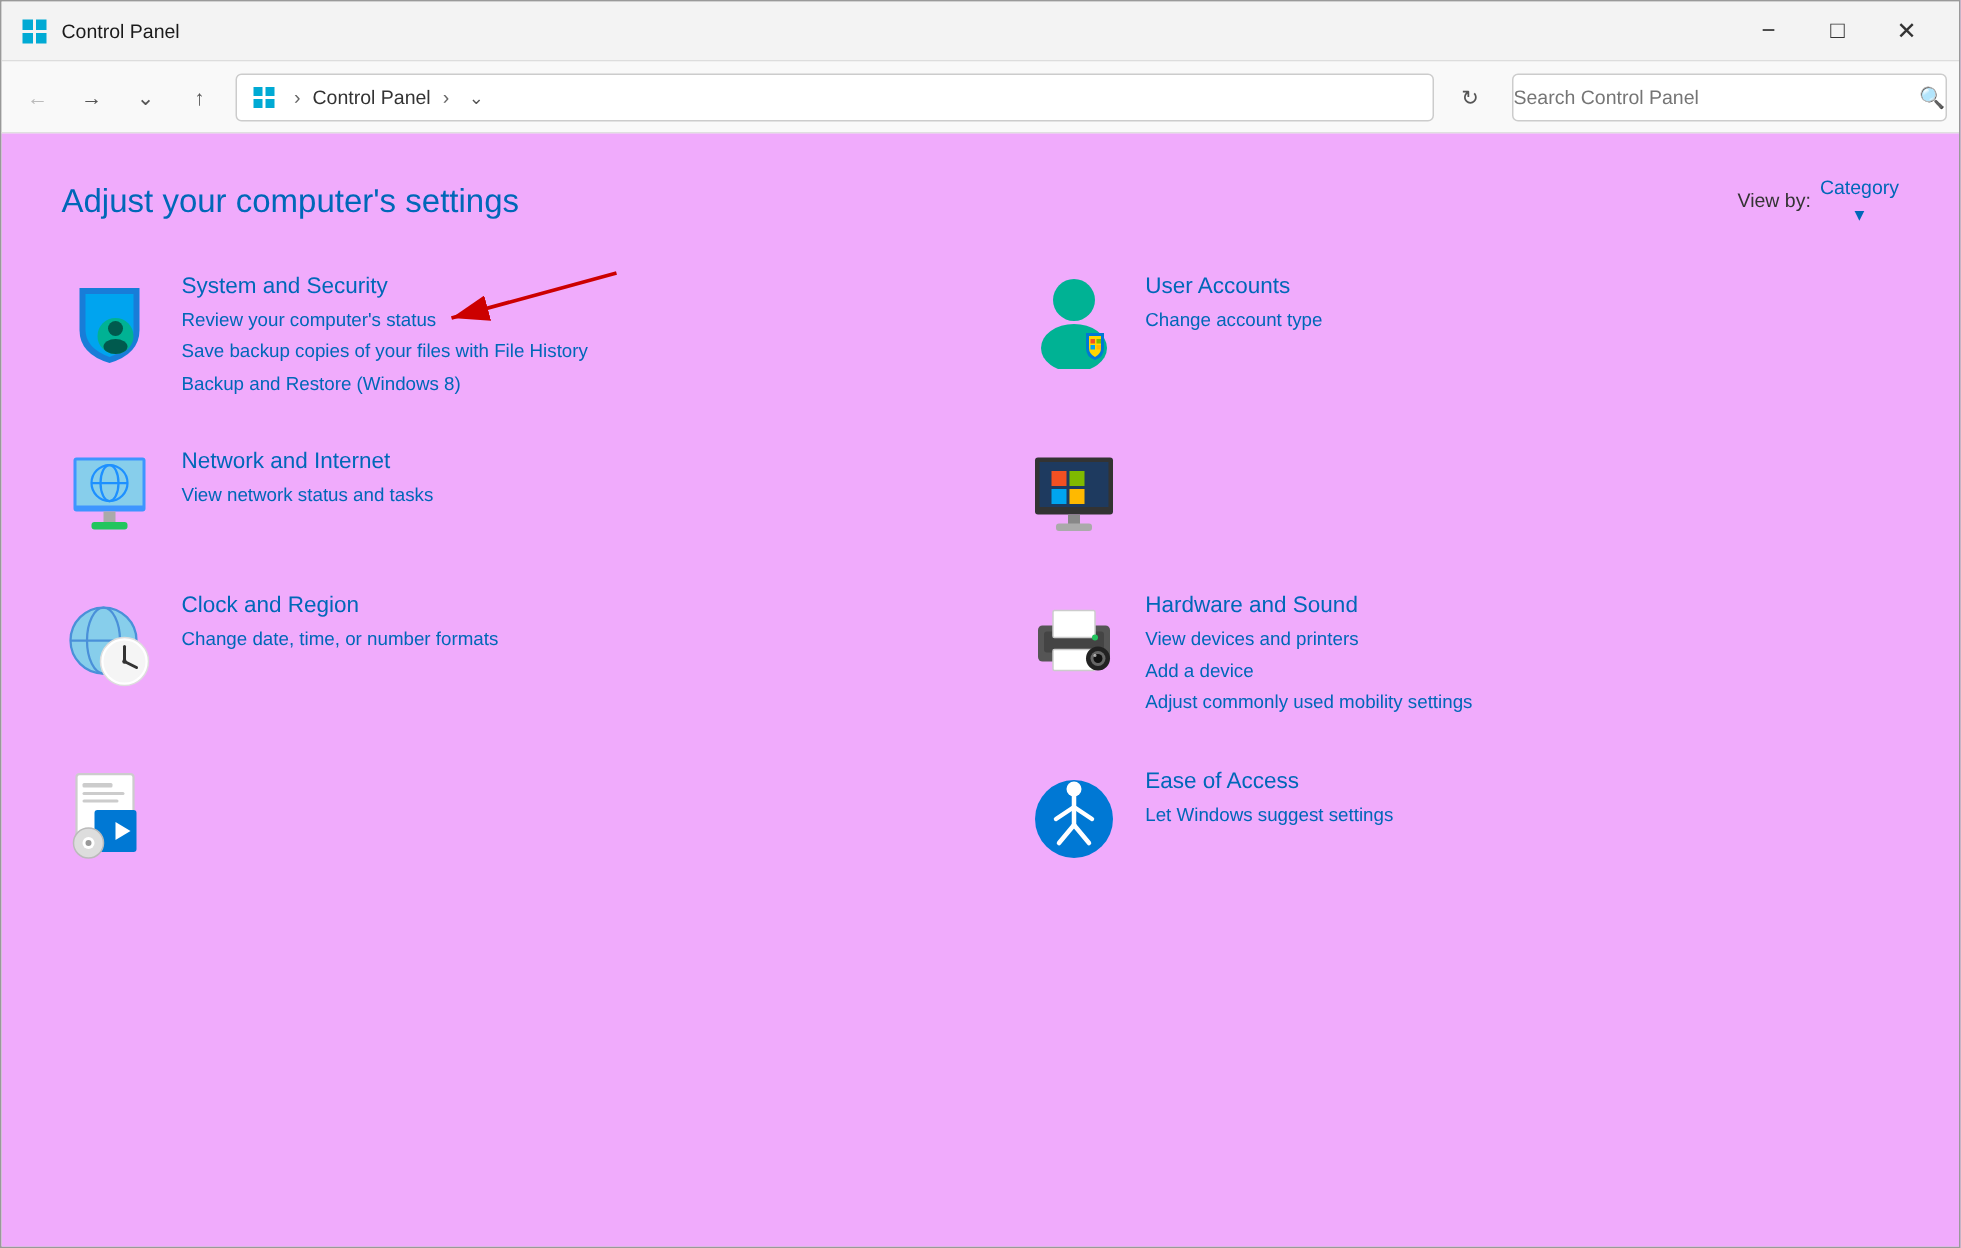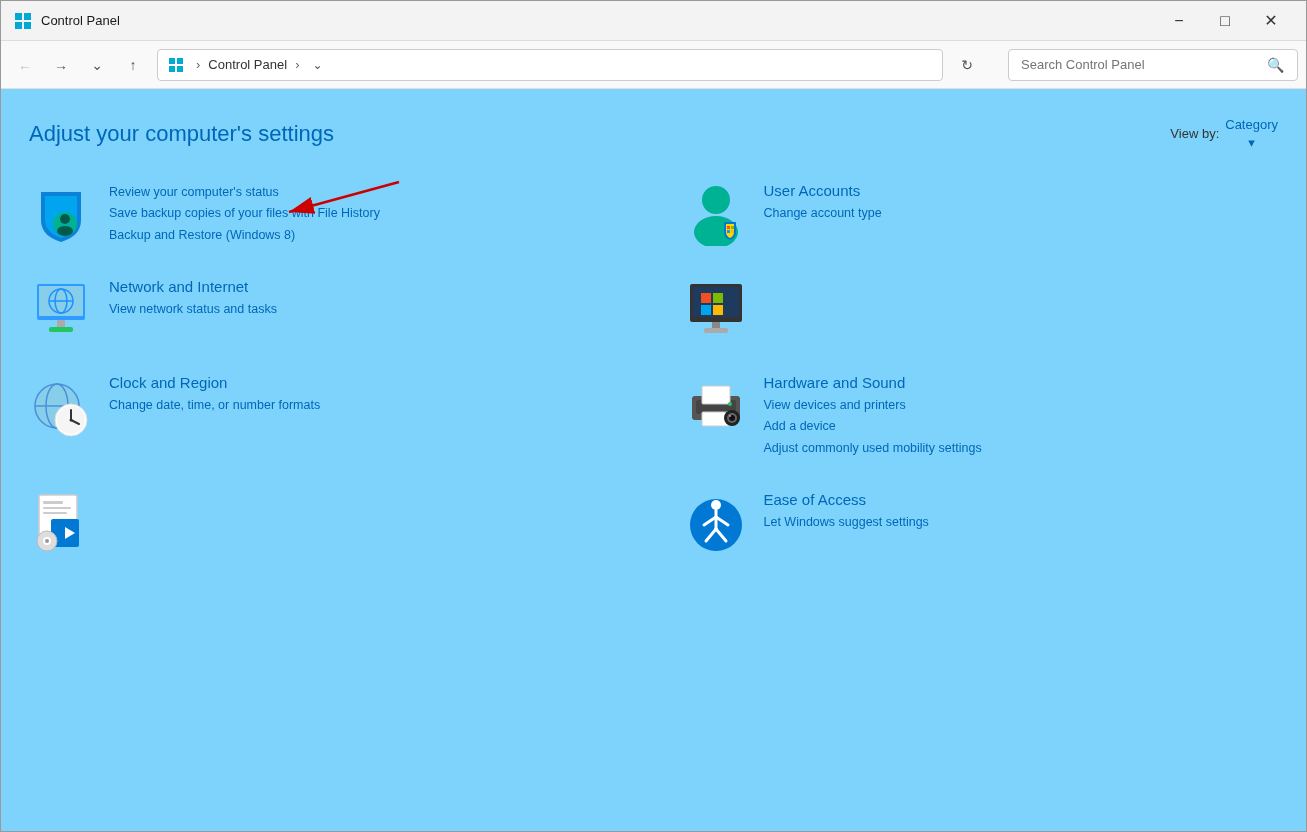--- a/index.html
+++ b/index.html
@@ -130,40 +130,40 @@
     }
 
     .search-field {
       width: 290px;
       height: 32px;
       border: 1px solid #ccc;
       border-radius: 4px;
       background: white;
       display: flex;
       align-items: center;
-      padding: 0 12px;
-      margin-left: 21px;
+      padding: 0 0;
+      margin-left: 8px;
     }
     .search-input {
       flex: 1;
       border: none;
       outline: none;
       font-size: 13px;
       color: #aaa;
       background: transparent;
     }
     .search-icon {
       color: #666;
       font-size: 14px;
     }
 
     
     .main {
-      background: #7dd3fc;
-      padding: 28px 28px;
+      background: #f0abfc;
+      padding: 28px 40px;
       height: calc(832px - 40px - 48px);
       overflow-y: auto;
     }
 
     .page-header {
       display: flex;
       justify-content: space-between;
       align-items: center;
       margin-bottom: 32px;
     }
@@ -322,20 +322,21 @@
 
           <path d="M12 10 L12 38 Q12 54 32 60 Q52 54 52 38 L52 10 Z" fill="#0078d4" opacity="0.9"></path>
           <path d="M16 14 L16 38 Q16 50 32 56 Q48 50 48 38 L48 14 Z" fill="#00a4ef"></path>
 
           <circle cx="36" cy="42" r="12" fill="#00b294"></circle>
           <circle cx="36" cy="37" r="5" fill="#005a4e"></circle>
           <ellipse cx="36" cy="49" rx="8" ry="5" fill="#005a4e"></ellipse>
         </svg>
       </div>
       <div class="category-content">
+        <div class="category-title">System and Security</div>
         <a class="category-link">Review your computer's status</a>
         <a class="category-link">Save backup copies of your files with File History</a>
         <a class="category-link">Backup and Restore (Windows 8)</a>
       </div>
     </div>
 
     <div class="category-item">
       <div class="category-icon">
         <svg width="60" height="64" viewBox="0 0 60 64">
 

